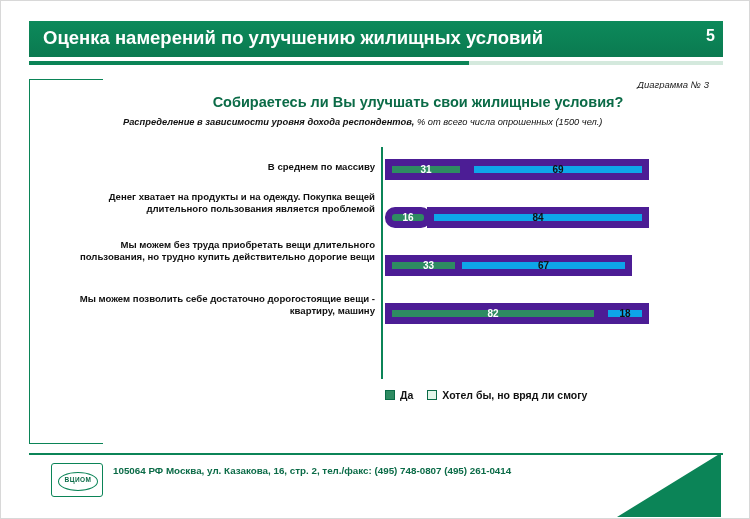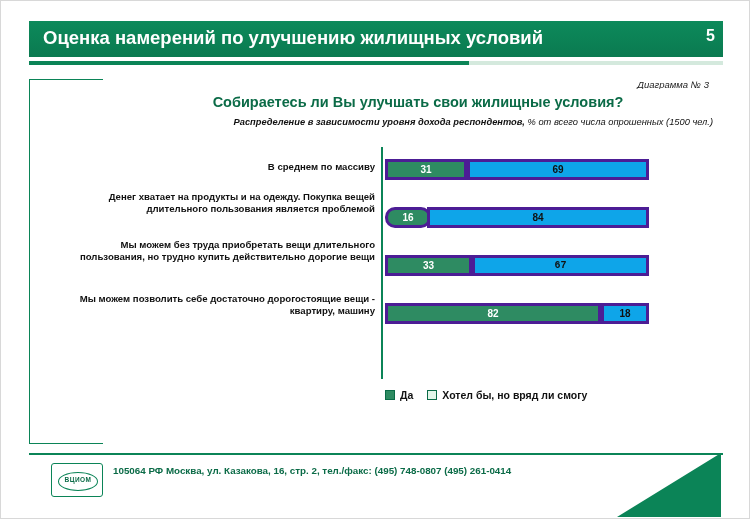--- a/index.html
+++ b/index.html
@@ -107,21 +107,21 @@
     text-align: center;
     font-size: 14.5px;
     font-weight: bold;
     color: #0b6b47;
   }
   .panel-sub {
     position: absolute;
     left: 20px;
     top: 28px;
     width: 590px;
-    text-align: right;
+    text-align: left;
     font-size: 9.3px;
     font-style: italic;
     font-weight: bold;
     color: #111111;
   }
   .panel-sub .light {
     font-weight: normal;
   }
 
   
@@ -164,21 +164,21 @@
     position: absolute;
     left: 282px;
     top: 0;
     height: 48px;
   }
   .bar {
     position: absolute;
     top: 12px;
     height: 21px;
     box-sizing: border-box;
-    border: 3px solid #4c1d95;
+    border: 7px solid #4c1d95;
     display: flex;
     align-items: center;
     justify-content: center;
     font-size: 10px;
     font-weight: bold;
   }
   .bar.yes {
     background: #2e8b62;
     color: #ffffff;
     left: 0;
@@ -312,21 +312,21 @@
           <div class="bars">
             <div class="bar yes" style="width:46px;border-radius:10px;">16</div>
             <div class="bar maybe" style="left:42px;width:222px;">84</div>
           </div>
         </div>
 
         <div class="row">
           <div class="cat-label" style="top:-4px;">Мы можем без труда приобретать вещи длительного пользования, но трудно купить действительно дорогие вещи</div>
           <div class="bars">
             <div class="bar yes" style="width:87px;">33</div>
-            <div class="bar maybe" style="left:87px;width:177px;font-family:Liberation Mono, monospace;">67</div>
+            <div class="bar maybe" style="left:70px;width:177px;">67</div>
           </div>
         </div>
 
         <div class="row">
           <div class="cat-label" style="top:2px;">Мы можем позволить себе достаточно дорогостоящие вещи - квартиру, машину</div>
           <div class="bars">
             <div class="bar yes" style="width:216px;">82</div>
             <div class="bar maybe" style="left:216px;width:48px;">18</div>
           </div>
         </div>

